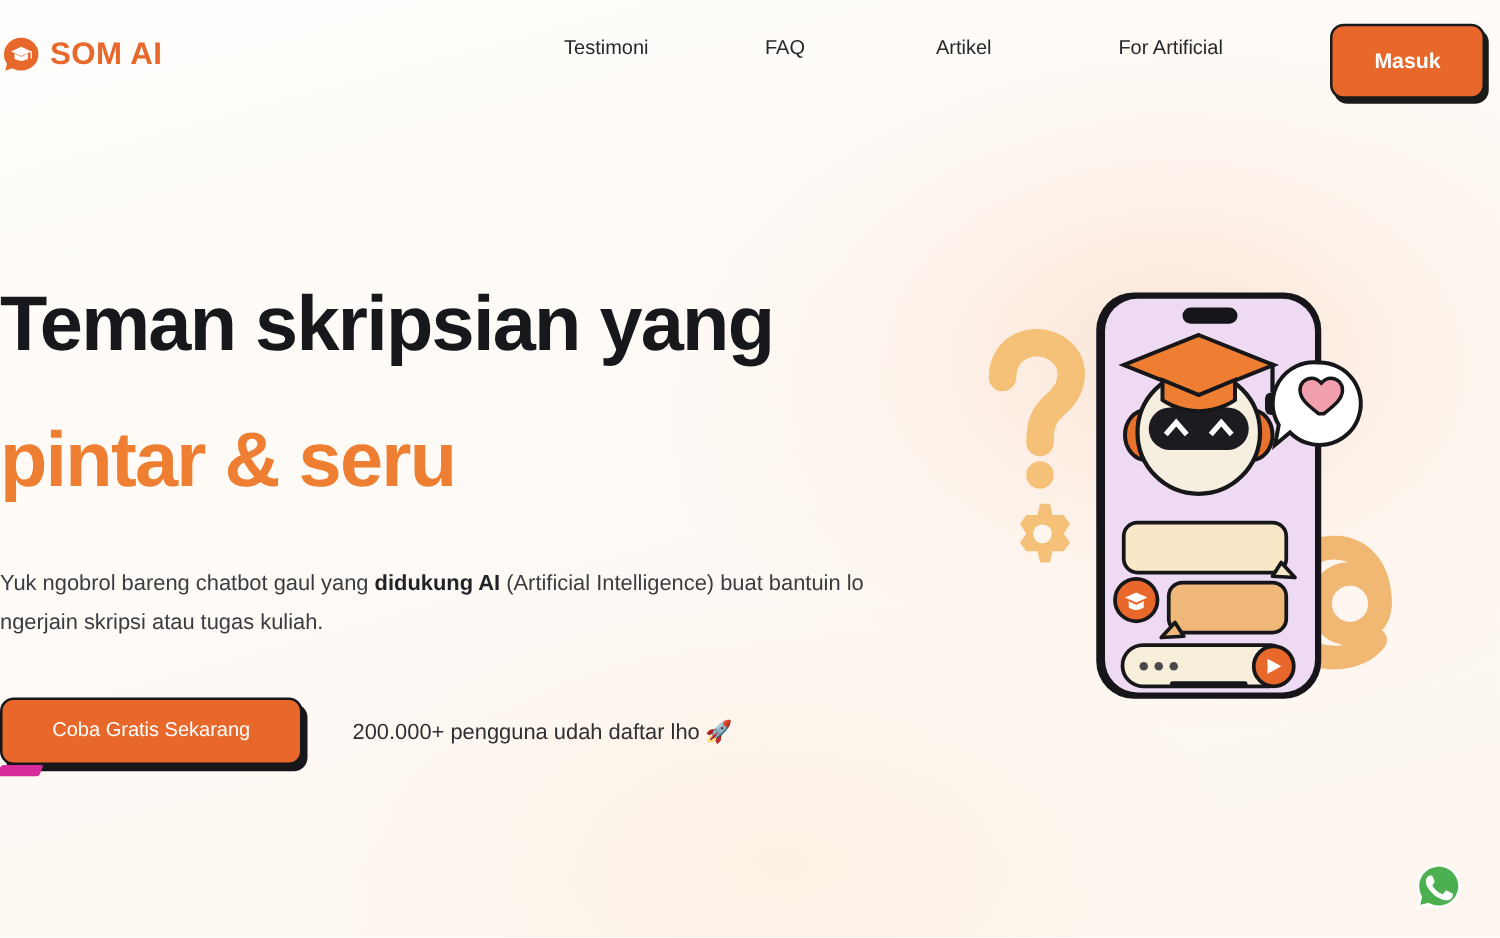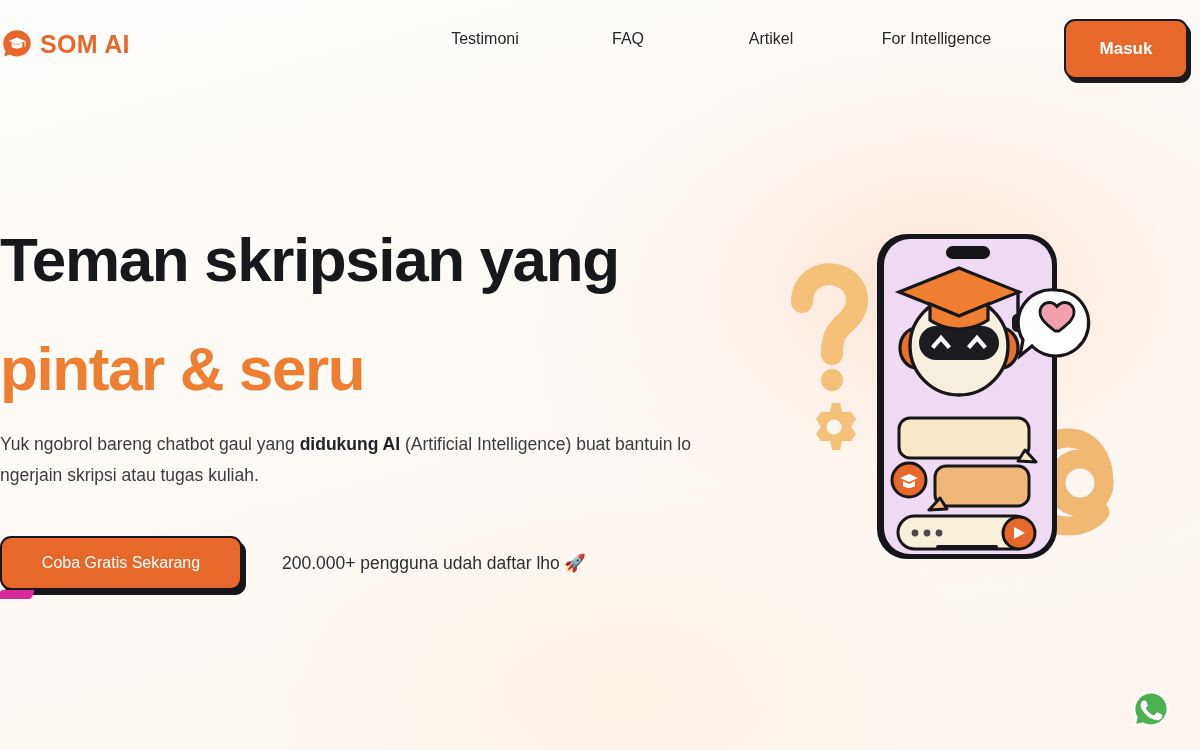--- a/index.html
+++ b/index.html
@@ -30,21 +30,21 @@
     height: 88px;
     display: flex;
     align-items: center;
     z-index: 40;
   }
 
   .brand {
     position: absolute;
     left: 2px;
     display: flex;
-    align-items: center;
+    align-items: flex-start;
     gap: 8px;
     cursor: pointer;
   }
   .brand-mark { width: 30px; height: 30px; display: block; }
   .brand-text {
     font-size: 25px;
     font-weight: bold;
     letter-spacing: 0.3px;
     color: #E8682C;
     white-space: nowrap;
@@ -122,21 +122,21 @@
     left: -1px;
     bottom: -9px;
     width: 34px;
     height: 9px;
     background: #D62A9D;
     border-radius: 2px;
     transform: skewX(-22deg);
   }
 
   .subcopy {
-    margin-top: 22px;
+    margin-top: 44px;
     font-size: 17.5px;
     line-height: 31px;
     color: #3b3c40;
     width: 715px;
   }
   .subcopy b { font-weight: bold; color: #222328; }
 
   .cta-row {
     margin-top: 45px;
     display: flex;
@@ -202,21 +202,21 @@
           <rect x="22.5" y="12.1" width="1.1" height="5.6" fill="#ffffff"></rect>
         </svg>
       </span>
       <span class="brand-text">SOM AI</span>
     </div>
 
     <div class="nav">
       <span class="nav-link n0">Testimoni</span>
       <span class="nav-link n1">FAQ</span>
       <span class="nav-link n2">Artikel</span>
-      <span class="nav-link n3">For Intelligence</span>
+      <span class="nav-link n3">For Artificial</span>
       <span class="nav-link n4">Masuk Us</span>
     </div>
 
     <div class="login-btn">Masuk</div>
   </div>
 
   <div id="hero-copy">
     <div class="headline">Teman skripsian yang</div>
     <div>
       <span class="headline-accent">pintar &amp; seru</span>

